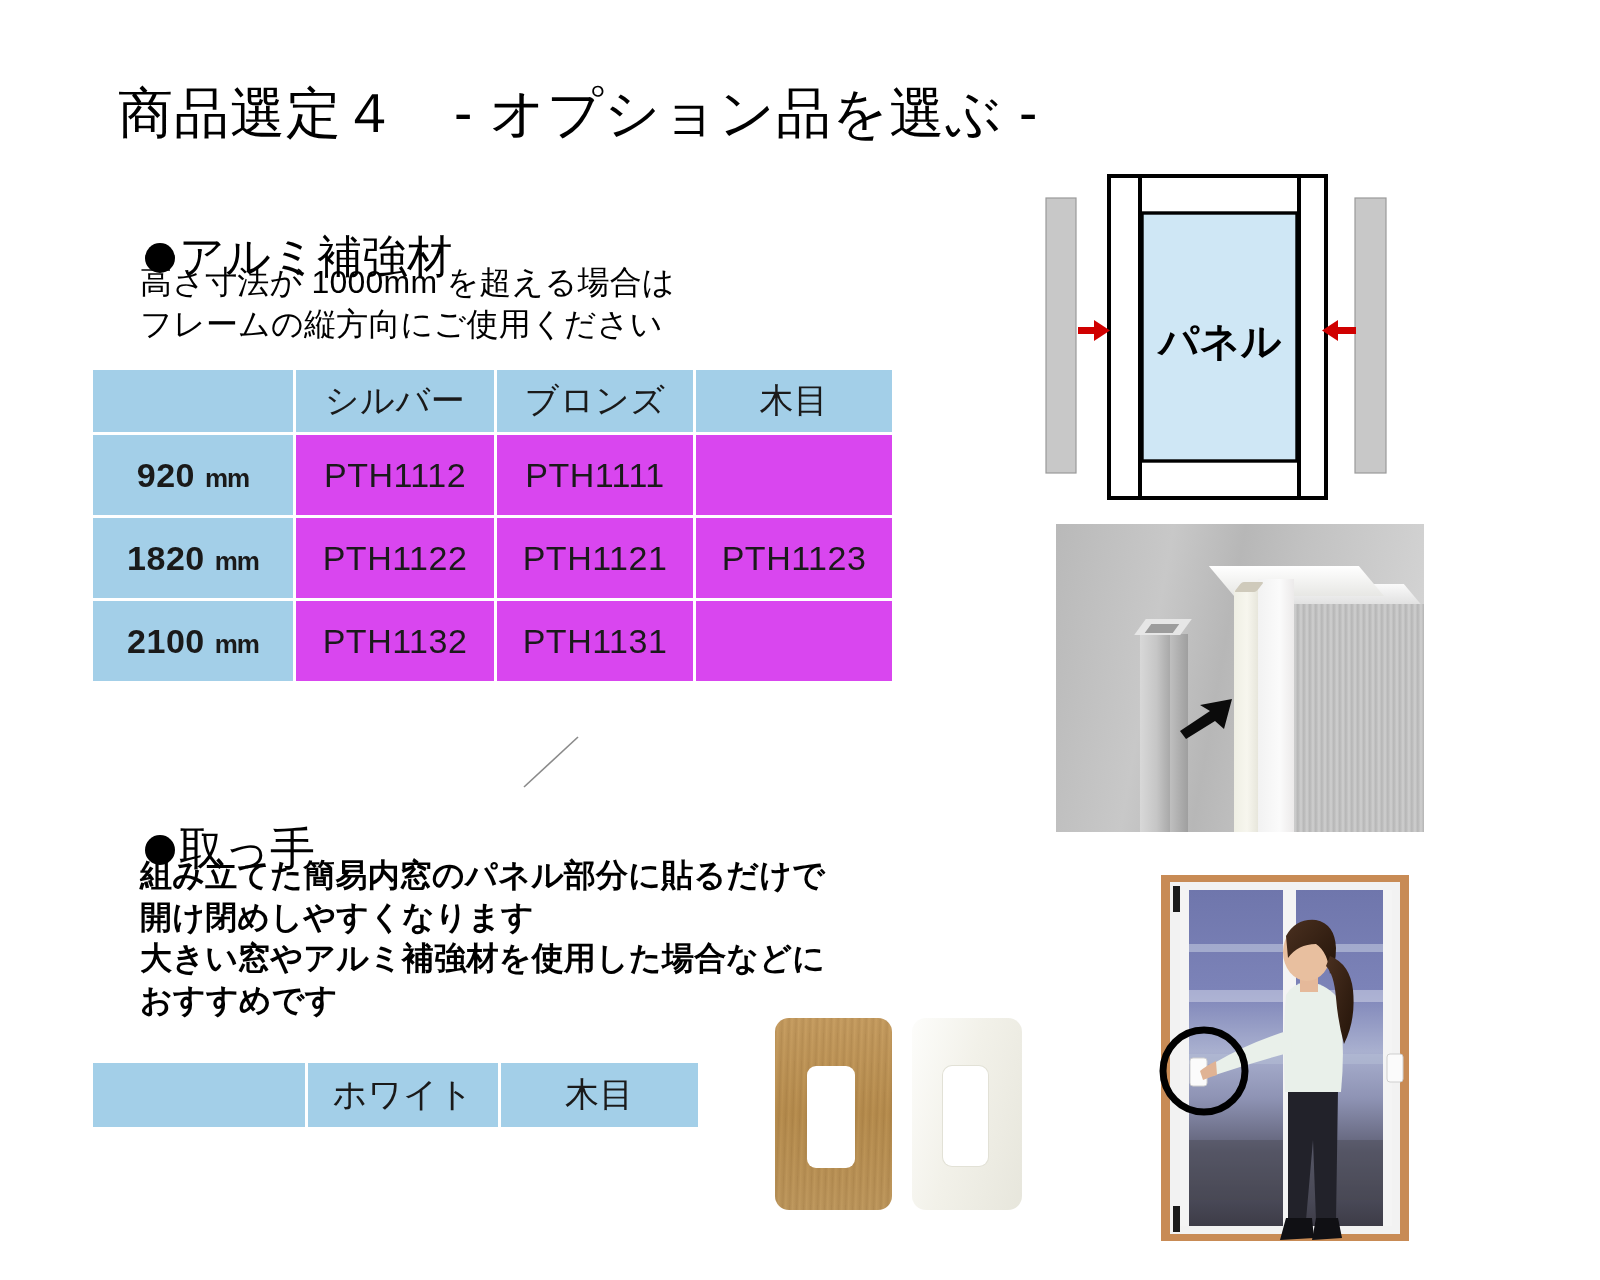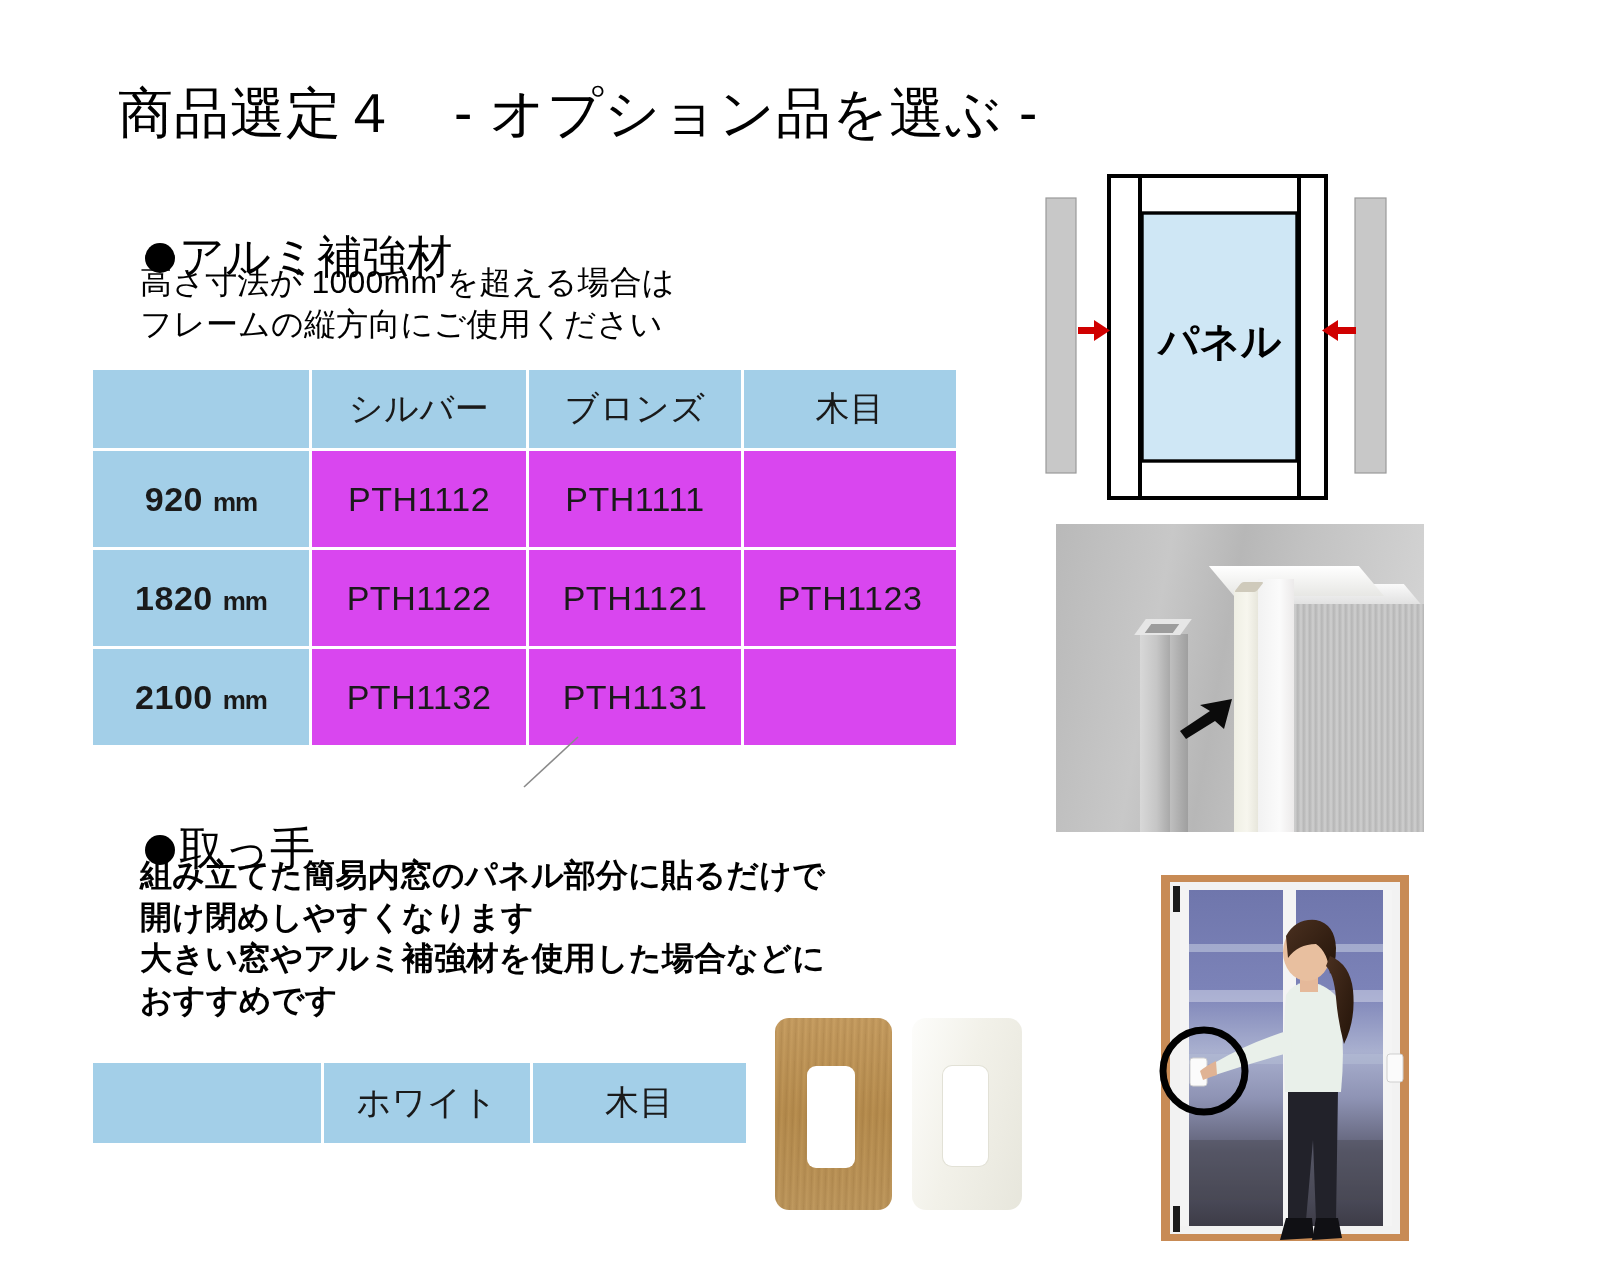--- a/index.html
+++ b/index.html
@@ -66,21 +66,21 @@
   #desc-handle   { left: 140px; top: 855px; font-weight: bold; }
 
   
   .spec-table {
     position: absolute;
     border-collapse: separate;
     border-spacing: 3px;
     table-layout: fixed;
   }
   .spec-table td {
-    padding: 8px;
+    padding: 0;
     text-align: center;
     vertical-align: middle;
     font-size: 34px;
     color: #1a1a1a;
     letter-spacing: 0.5px;
   }
   .cell-head   { background: #a3cfe8; }
   .cell-rowhdr { background: #a3cfe8; font-weight: 700; }
   .cell-body   { background: #d946ef; }
   .cell-empty-blue { background: #a3cfe8; }

